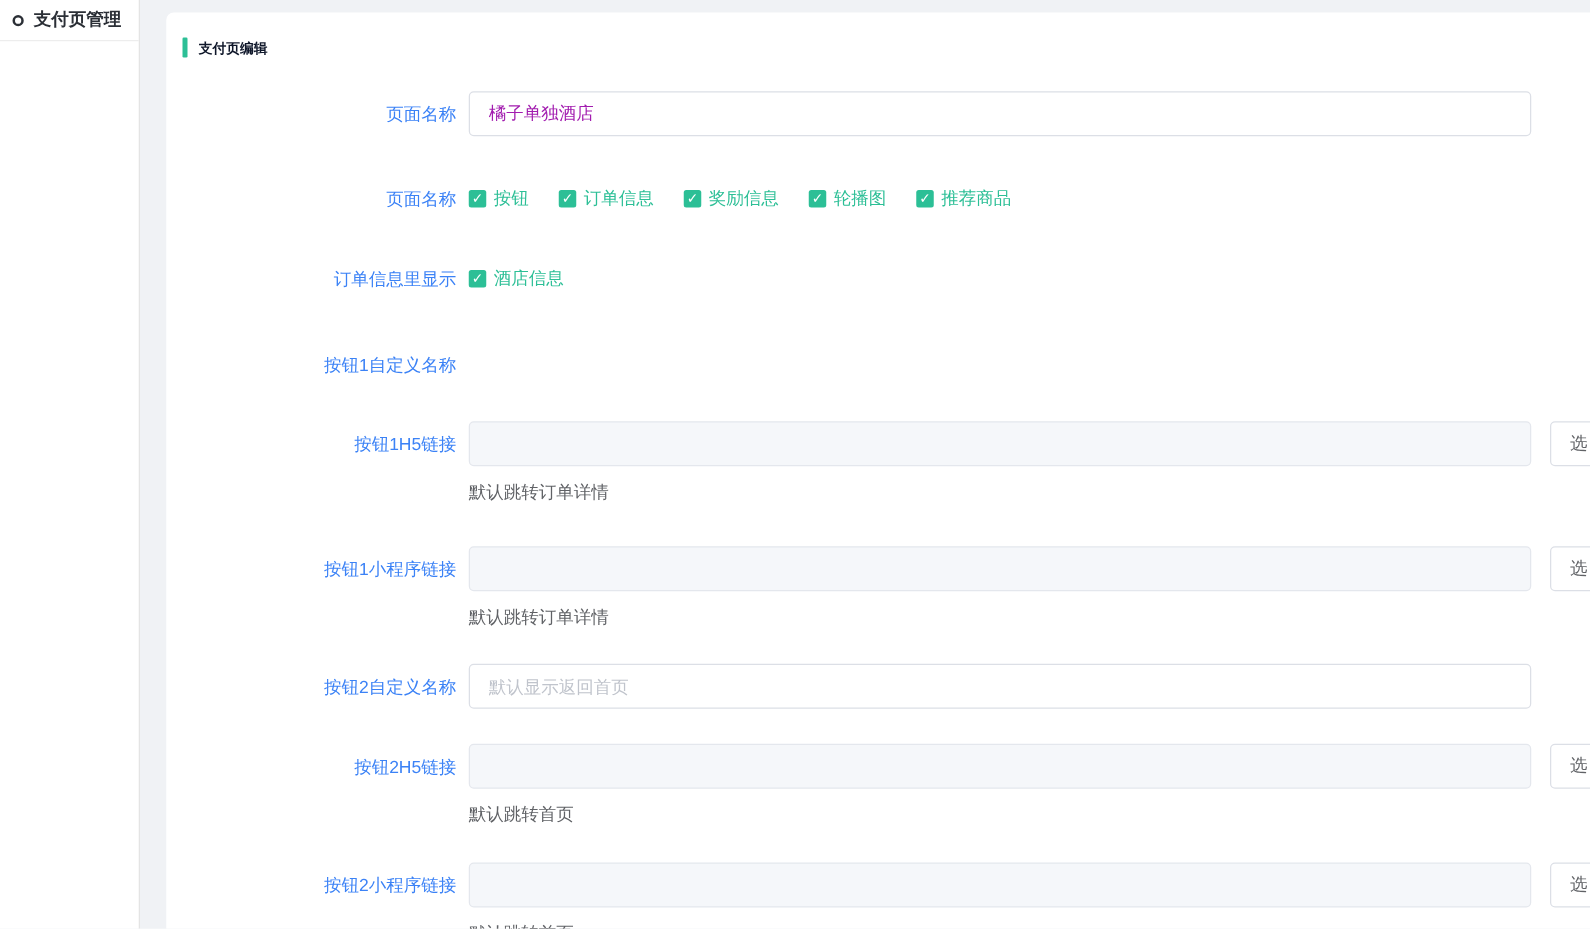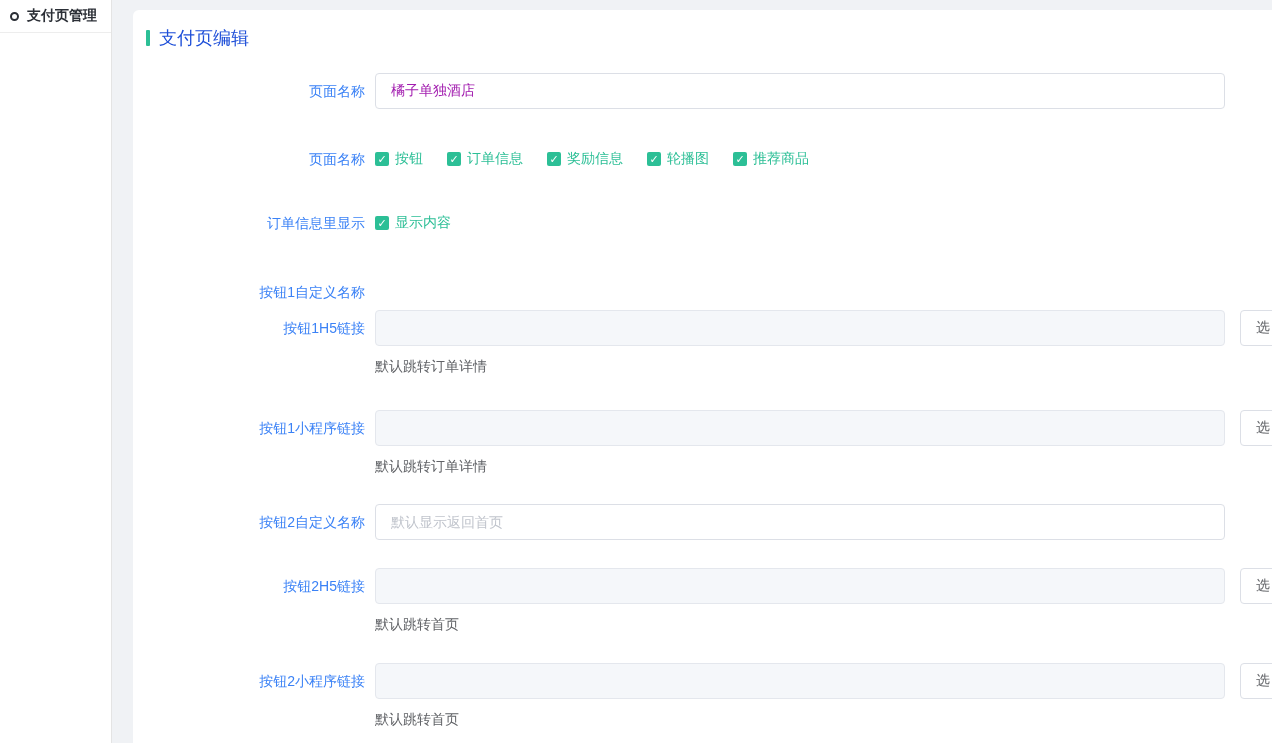--- a/index.html
+++ b/index.html
@@ -26,21 +26,21 @@
     width:9px; height:9px; border:2px solid #2b2f36; border-radius:50%;
     flex:0 0 auto; display:inline-block;
   }
   
   .card {
     position:absolute; left:133px; top:10px; width:1139px; height:733px;
     background:#fff; border-radius:6px 0 0 0; padding-top:19px;
   }
   .title-row { display:flex; align-items:center; gap:9px; margin-left:13px; height:18px; }
   .title-bar { width:4px; height:16px; background:var(--accent,#2cbf96); border-radius:1px; }
-  .page-title { font-size:18px; font-weight:400; color:#1d4ed8; }
+  .page-title { font-size:11px; font-weight:700; color:#0f172a; }
   
   .form { margin-top:26px; }
   .row { display:flex; align-items:flex-start; }
   .row-label {
     flex:0 0 232px; width:232px; text-align:right; color:#3b82f6;
     font-size:14px; line-height:36px; white-space:nowrap;
   }
   .row.cb-row .row-label { line-height:20px; }
   .ctrl { margin-left:10px; }
   .ctrl-flex { display:flex; align-items:flex-start; }
@@ -62,21 +62,21 @@
   .cb-group { display:flex; align-items:center; height:20px; }
   .cb-item { display:inline-flex; align-items:center; margin-right:24px; cursor:pointer; }
   .cb-box {
     width:14px; height:14px; border-radius:2px; background:var(--accent,#2cbf96);
     display:inline-flex; align-items:center; justify-content:center; flex:0 0 auto;
   }
   .cb-box::after { content:"\2713"; color:#fff; font-size:11px; font-weight:700; line-height:14px; }
   .cb-text { margin-left:6px; color:var(--accent,#2cbf96); font-size:14px; white-space:nowrap; }
   
   .mb40 { margin-bottom:40px; } .mb44 { margin-bottom:44px; } .mb41 { margin-bottom:41px; }
-  .mb27 { } .mb37 { margin-bottom:37px; } .mb31 { margin-bottom:31px; }
+  .mb27 { margin-bottom:27px; } .mb37 { margin-bottom:37px; } .mb31 { margin-bottom:31px; }
   .mb28 { margin-bottom:28px; } .mb32 { margin-bottom:32px; }
 </style>
 </head>
 <body>
 
 <div class="sidebar">
   <div class="sidebar-item">
     <span class="circle-icon"></span>
     <span>支付页管理</span>
   </div>
@@ -121,21 +121,21 @@
           <span class="cb-text">推荐商品</span>
         </span>
       </div>
     </div>
 
     <div class="row cb-row mb41">
       <div class="row-label">订单信息里显示</div>
       <div class="ctrl cb-group">
         <span class="cb-item">
           <span class="cb-box"></span>
-          <span class="cb-text">显示内容</span>
+          <span class="cb-text">酒店信息</span>
         </span>
       </div>
     </div>
 
     <div class="row mb27">
       <div class="row-label">按钮1自定义名称</div>
     </div>
 
     <div class="row mb37">
       <div class="row-label">按钮1H5链接</div>

